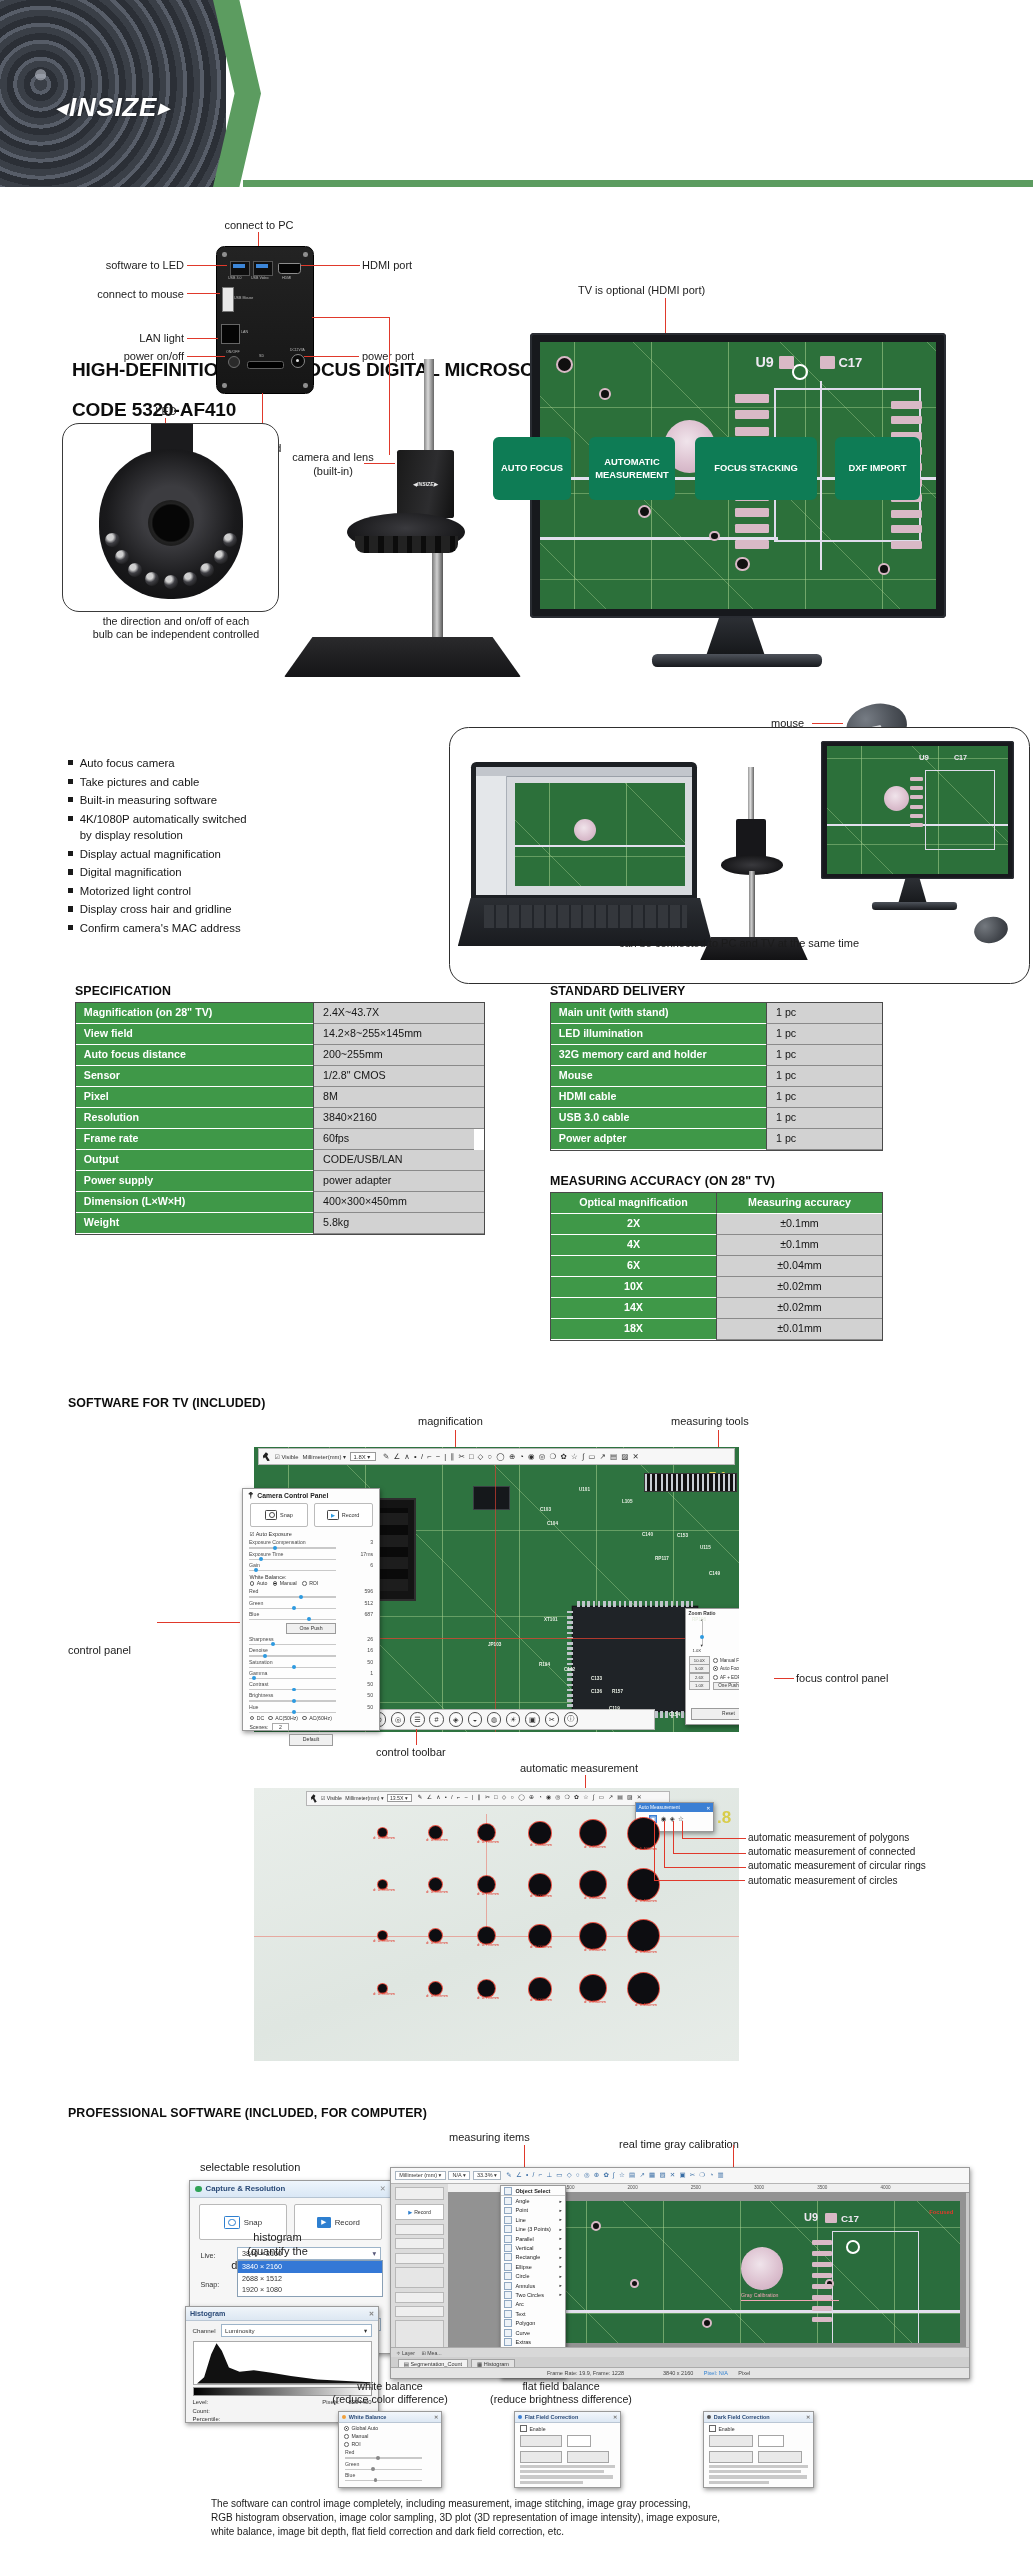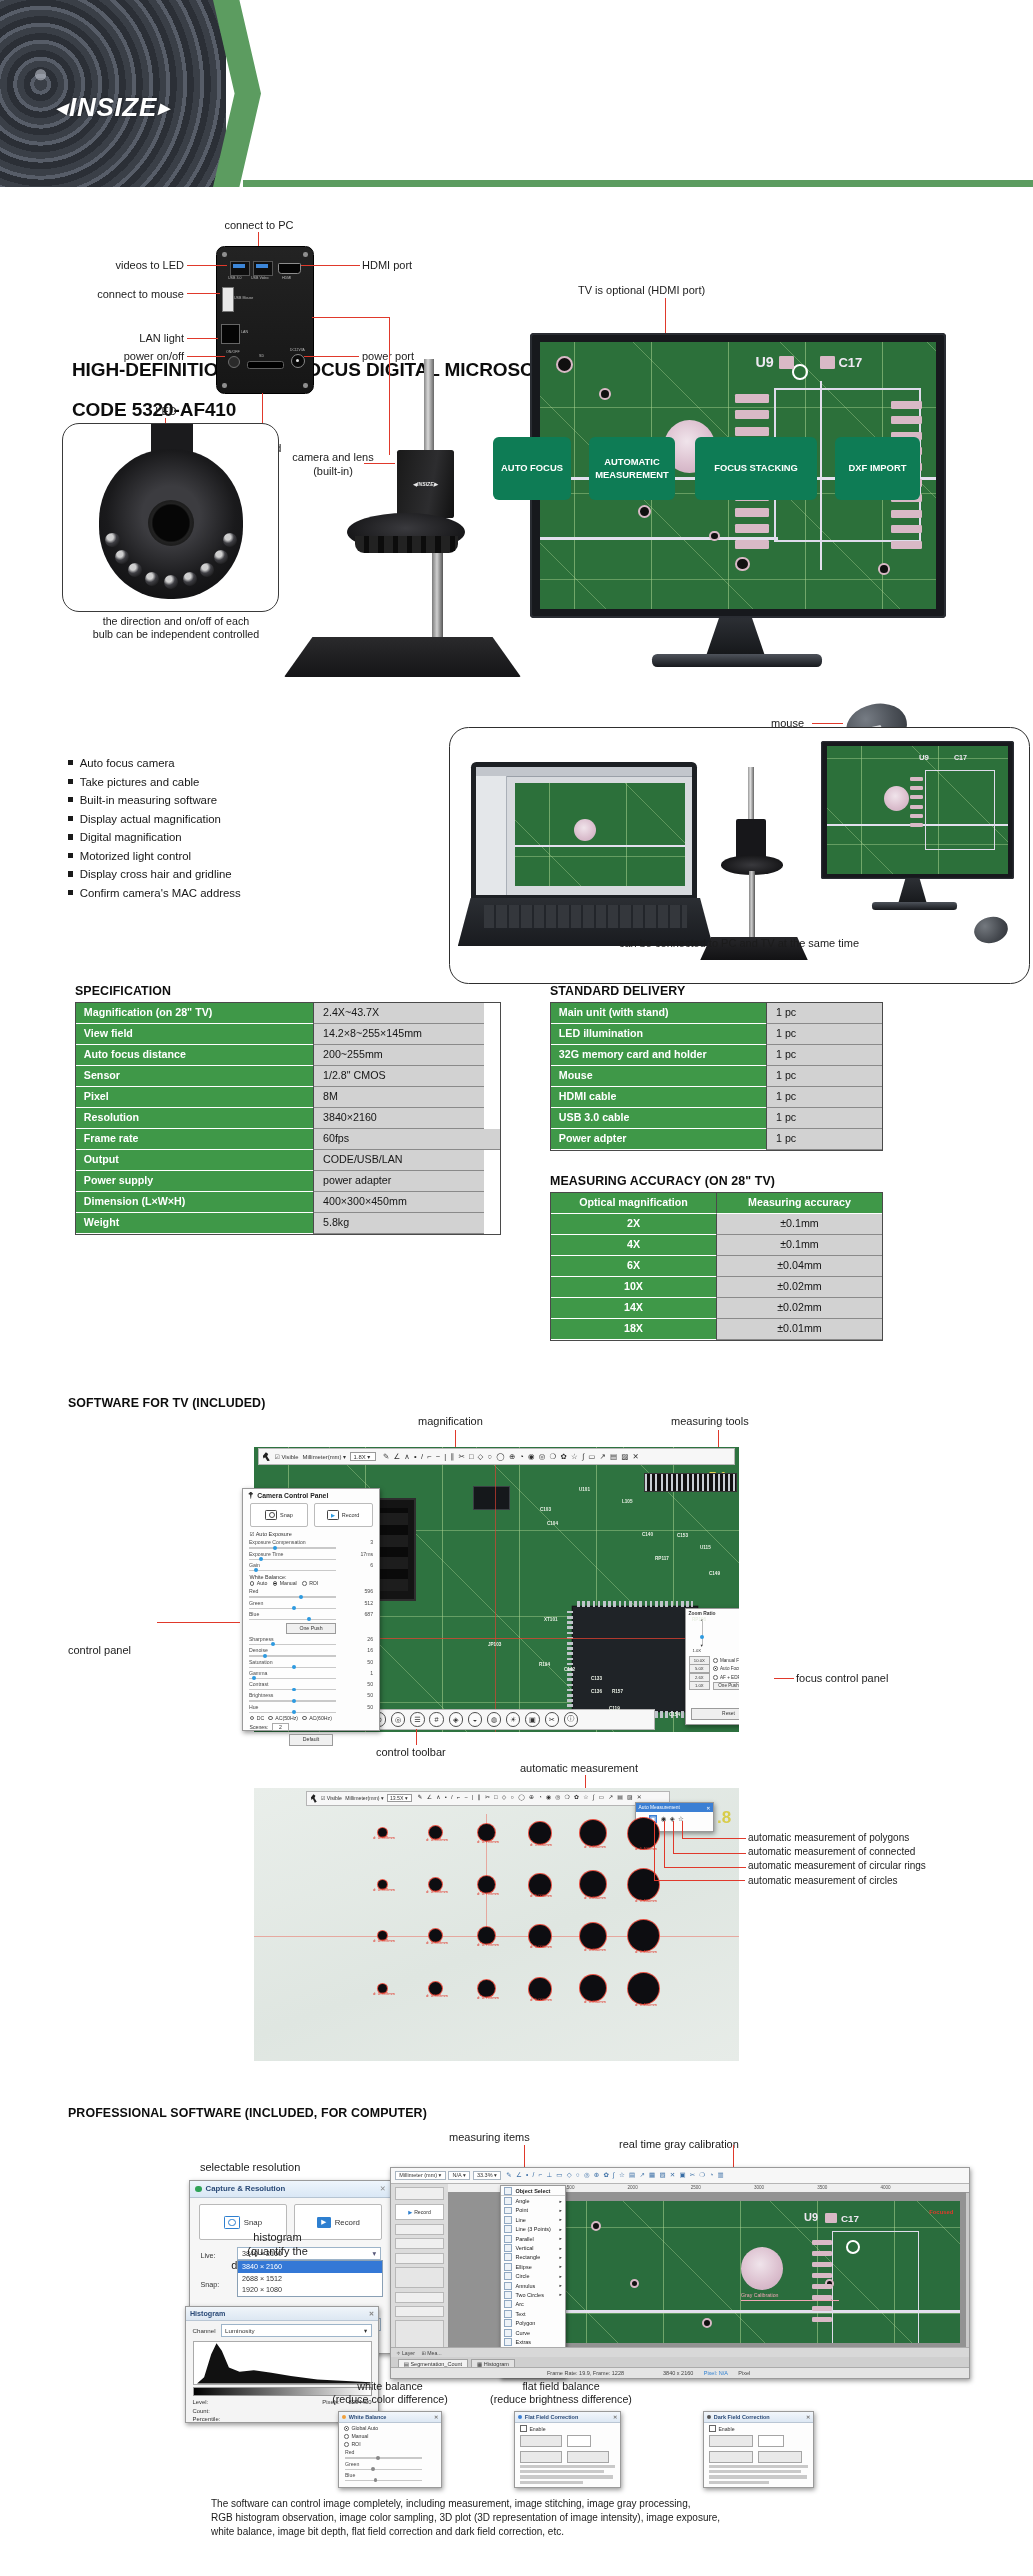--- a/index.html
+++ b/index.html
@@ -109,21 +109,21 @@
 
     <div class="abs" style="left:42px;top:107px;font-size:3.6px;color:#bdbdbd;">SD</div>
     <div class="abs" style="left:30px;top:114px;width:35px;height:5.9px;background:#000;border:0.7px solid #5e5e5e;border-radius:2.6px;"></div>
 
     <div class="abs" style="left:73px;top:101px;font-size:3.3px;color:#bdbdbd;">DC12V3A</div>
     <div class="abs" style="left:74px;top:107px;width:12.4px;height:12.4px;border-radius:50%;background:#0a0a0a;border:1.3px solid #888;">
         <div class="abs" style="left:3.9px;top:3.9px;width:3.3px;height:3.3px;border-radius:50%;background:#e6e6e6;"></div>
       </div>
   </div>
 
-  <div class="lbl r" style="left:103px;top:259px;width:81px;">videos to LED</div>
+  <div class="lbl r" style="left:103px;top:259px;width:81px;">software to LED</div>
   <div class="rl" style="left:187px;top:265px;width:40px;height:1.3px;"></div>
   <div class="lbl" style="left:362px;top:259px;">HDMI port</div>
   <div class="rl" style="left:301px;top:265px;width:59px;height:1.3px;"></div>
   <div class="lbl r" style="left:83px;top:288px;width:101px;">connect to mouse</div>
   <div class="rl" style="left:187px;top:293px;width:33px;height:1.3px;"></div>
   <div class="lbl r" style="left:127px;top:332px;width:57px;">LAN light</div>
   <div class="rl" style="left:187px;top:338px;width:31px;height:1.3px;"></div>
   <div class="lbl r" style="left:104px;top:350px;width:80px;">power on/off</div>
   <div class="rl" style="left:187px;top:356px;width:38px;height:1.3px;"></div>
   <div class="lbl" style="left:362px;top:350px;">power port</div>
@@ -219,20 +219,22 @@
   <div class="lbl" style="left:771px;top:717px;">mouse</div>
   <div class="rl" style="left:812px;top:723px;width:31px;height:1.3px;"></div>
   <div class="abs" style="left:846px;top:704px;width:61px;height:44px;border-radius:50% 50% 46% 46%;background:radial-gradient(circle at 35% 30%,#767c84,#4c5158 55%,#30343a);transform:rotate(-12deg);">
     <div class="abs" style="left:25px;top:22px;width:10.4px;height:5.9px;background:#d7dadd;border-radius:1.3px;"></div>
   </div>
 
   <div id="feat-list" class="abs" style="left:68px;top:755px;width:351px;">
       <div class="feat"><div class="bu"></div><span>Auto focus camera</span></div>
       <div class="feat"><div class="bu"></div><span>Take pictures and cable</span></div>
       <div class="feat"><div class="bu"></div><span>Built-in measuring software</span></div>
+      <div class="feat"><div class="bu"></div><span>4K/1080P automatically switched
+by display resolution</span></div>
       <div class="feat"><div class="bu"></div><span>Display actual magnification</span></div>
       <div class="feat"><div class="bu"></div><span>Digital magnification</span></div>
       <div class="feat"><div class="bu"></div><span>Motorized light control</span></div>
       <div class="feat"><div class="bu"></div><span>Display cross hair and gridline</span></div>
       <div class="feat"><div class="bu"></div><span>Confirm camera's MAC address</span></div>
     </div>
 
   <div class="abs" style="left:449px;top:727px;width:579px;height:255px;border:1.3px solid #2e2e2e;border-radius:19.5px;background:#fff;overflow:hidden;">
 
     <div class="abs" style="left:21px;top:34px;width:226px;height:138px;background:#1d2024;border-radius:5.2px 5.2px 0 0;padding:5.2px;box-sizing:border-box;">
@@ -301,21 +303,21 @@
       <div class="trow">
         <div class="tcell-l" style="width: 237px;">Pixel</div>
         <div class="tcell-v" style="width: 171px;">8M</div>
       </div>
       <div class="trow">
         <div class="tcell-l" style="width: 237px;">Resolution</div>
         <div class="tcell-v" style="width: 171px;">3840×2160</div>
       </div>
       <div class="trow">
         <div class="tcell-l" style="width: 237px;">Frame rate</div>
-        <div class="tcell-v" style="width: 187px;">60fps</div>
+        <div class="tcell-v" style="width: 161px;">60fps</div>
       </div>
       <div class="trow">
         <div class="tcell-l" style="width: 237px;">Output</div>
         <div class="tcell-v" style="width: 171px;">CODE/USB/LAN</div>
       </div>
       <div class="trow">
         <div class="tcell-l" style="width: 237px;">Power supply</div>
         <div class="tcell-v" style="width: 171px;">power adapter</div>
       </div>
       <div class="trow">

